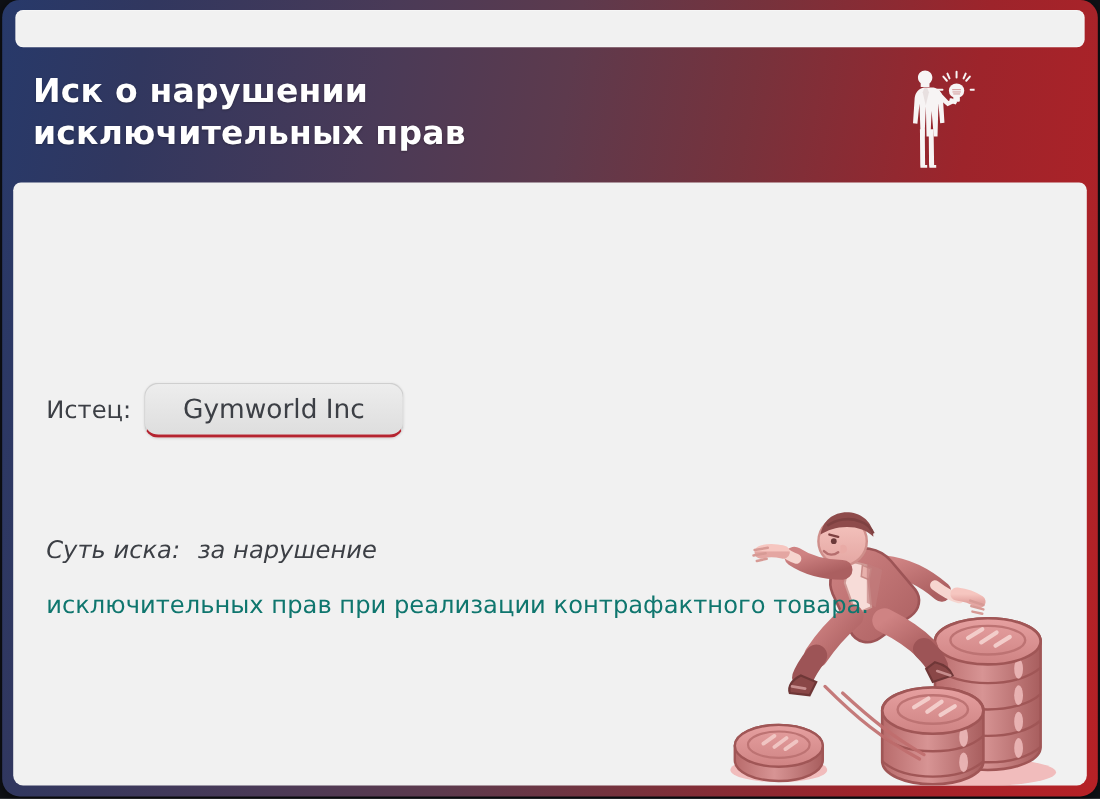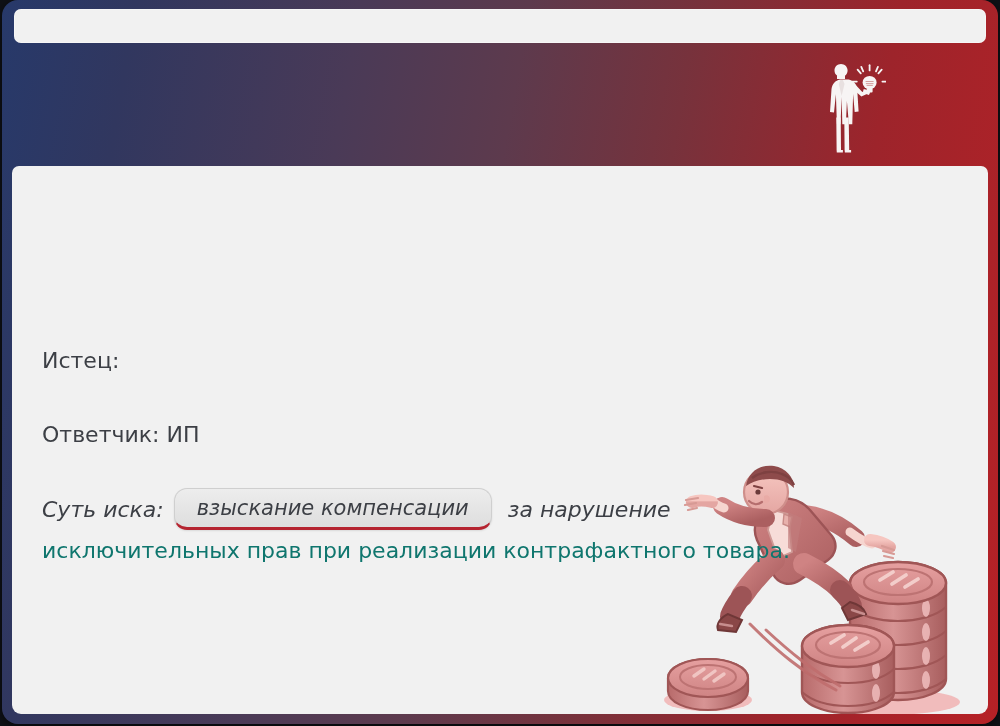--- a/index.html
+++ b/index.html
@@ -158,20 +158,22 @@
 </head>
 <body>
 
 <div id="card">
 
   <div id="top-bar">
     <span></span>
   </div>
 
   <div id="header">
+    <div id="header-title">Иск о нарушении
+исключительных прав</div>
 
     <svg id="header-icon" viewBox="0 0 74 110" xmlns="http://www.w3.org/2000/svg">
       <g fill="#f7f4f4">
 
         <path d="M22.5 19.5c0-3.6 2.9-6.4 6.5-6.4s6.6 2.8 6.6 6.4c0 2.2-1 4.1-2.6 5.3v3.2h-8V24.6c-1.6-1.2-2.5-3-2.5-5.1z"></path>
 
         <path d="M22 28.6h14.6c4.8 1 7.9 4.3 8.6 9.4l1.4 22.6-3.9.5-1.6-18-.8 30.1h-3.4l-2-23.3-1 23.3h-3.6l-.6-27.3-1.2 27.3h-3.6l-1-29.9-1.9 18.2-4-.5 1.5-22.9c.7-5.1 3.8-8.5 8.5-9.5z"></path>
 
         <path d="M28.3 28.9h2.6l1.6 4-2.9 12-2.8-12z" fill="#e8e0e0"></path>
 
@@ -320,29 +322,26 @@
         <path d="M88 140c-6 8-10 14-12 20" stroke="#9d5456" stroke-width="20" fill="none" stroke-linecap="round"></path>
         <path d="M74 158c-8 4-12 10-10 16l18 2 6-12z" fill="#8a4747" stroke="#6f3737" stroke-width="2"></path>
 
         <path d="M66 168l12 2" stroke="#c78e8e" stroke-width="2.4" stroke-linecap="round"></path>
         <path d="M198 154l12 4" stroke="#c78e8e" stroke-width="2.4" stroke-linecap="round"></path>
       </g>
     </svg>
 
     <div class="row" id="row-plaintiff">
       <span class="label">Истец:</span>
+      <span class="pill" id="pill-plaintiff">Gymworld Inc</span>
     </div>
 
-    <div class="row" id="row-defendant">
-      <span class="label">Ответчик: ИП</span>
-    </div>
 
     <div class="row" id="row-claim">
       <span class="label">Суть иска:</span>
-      <span class="pill" id="pill-claim">взыскание компенсации</span>
       <span id="claim-suffix">за нарушение</span>
     </div>
 
     <div id="claim-body">исключительных прав при реализации контрафактного товара.</div>
 
 
   </div>
 </div>
 
 </body></html>

